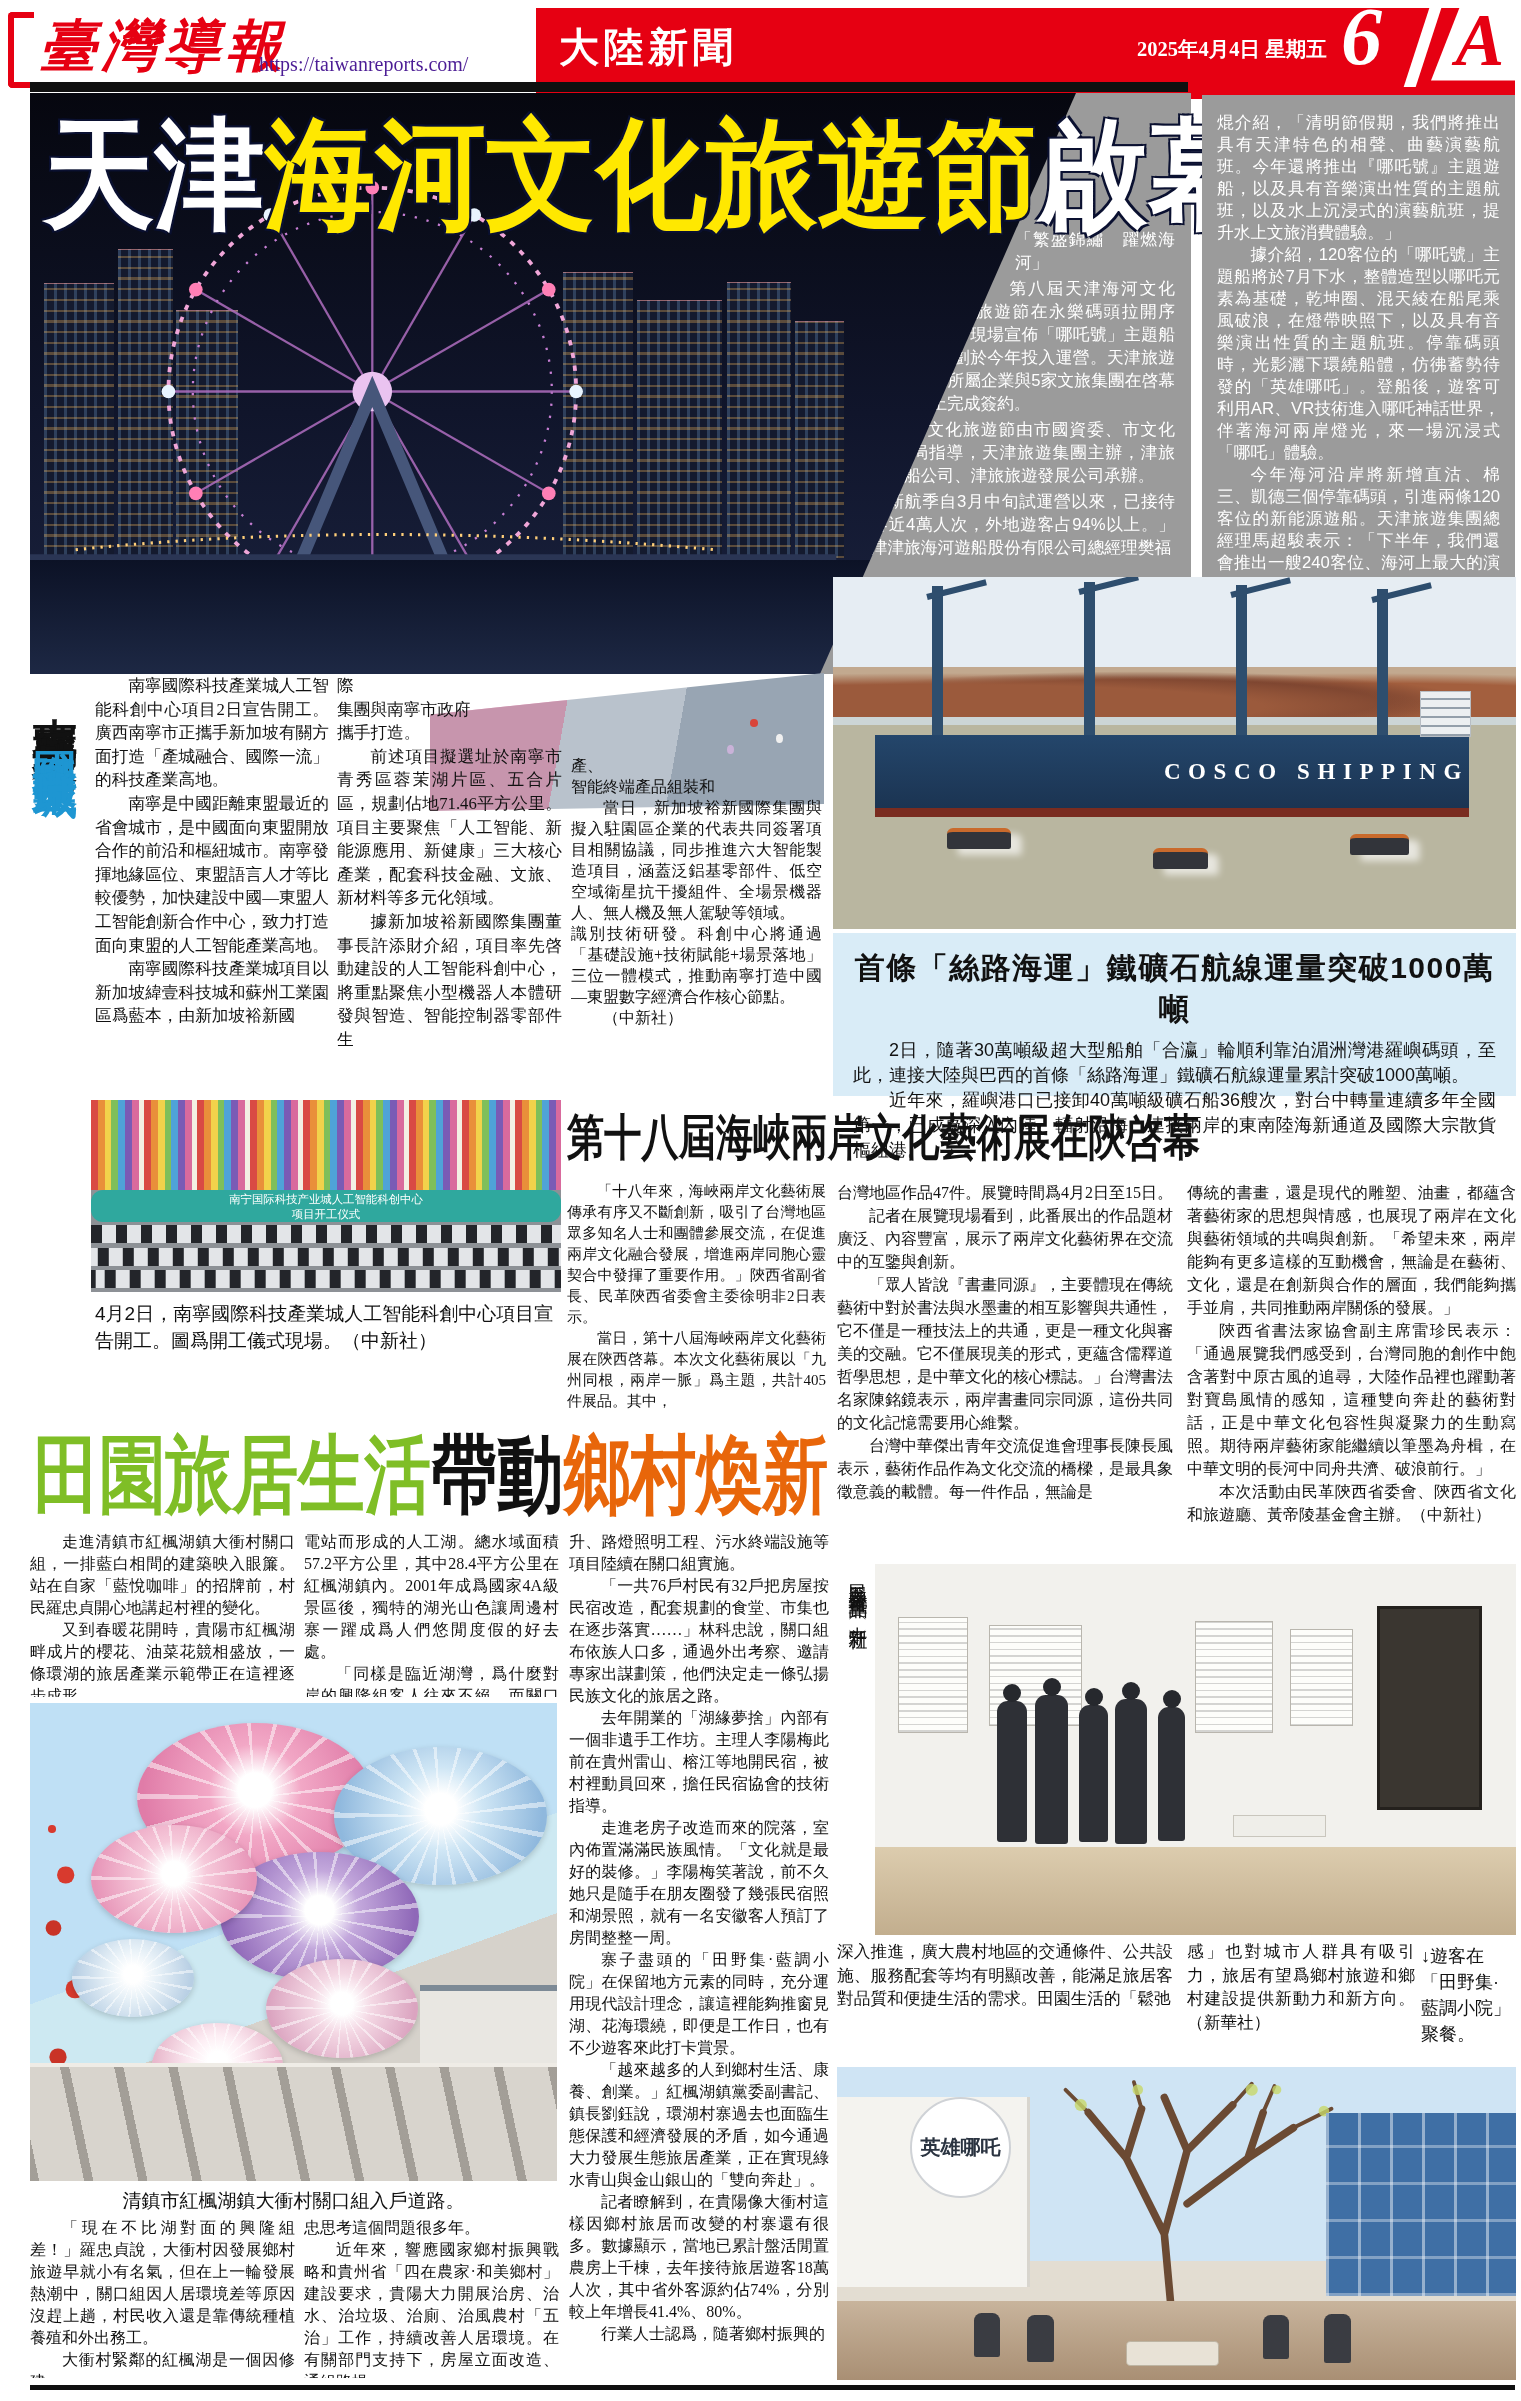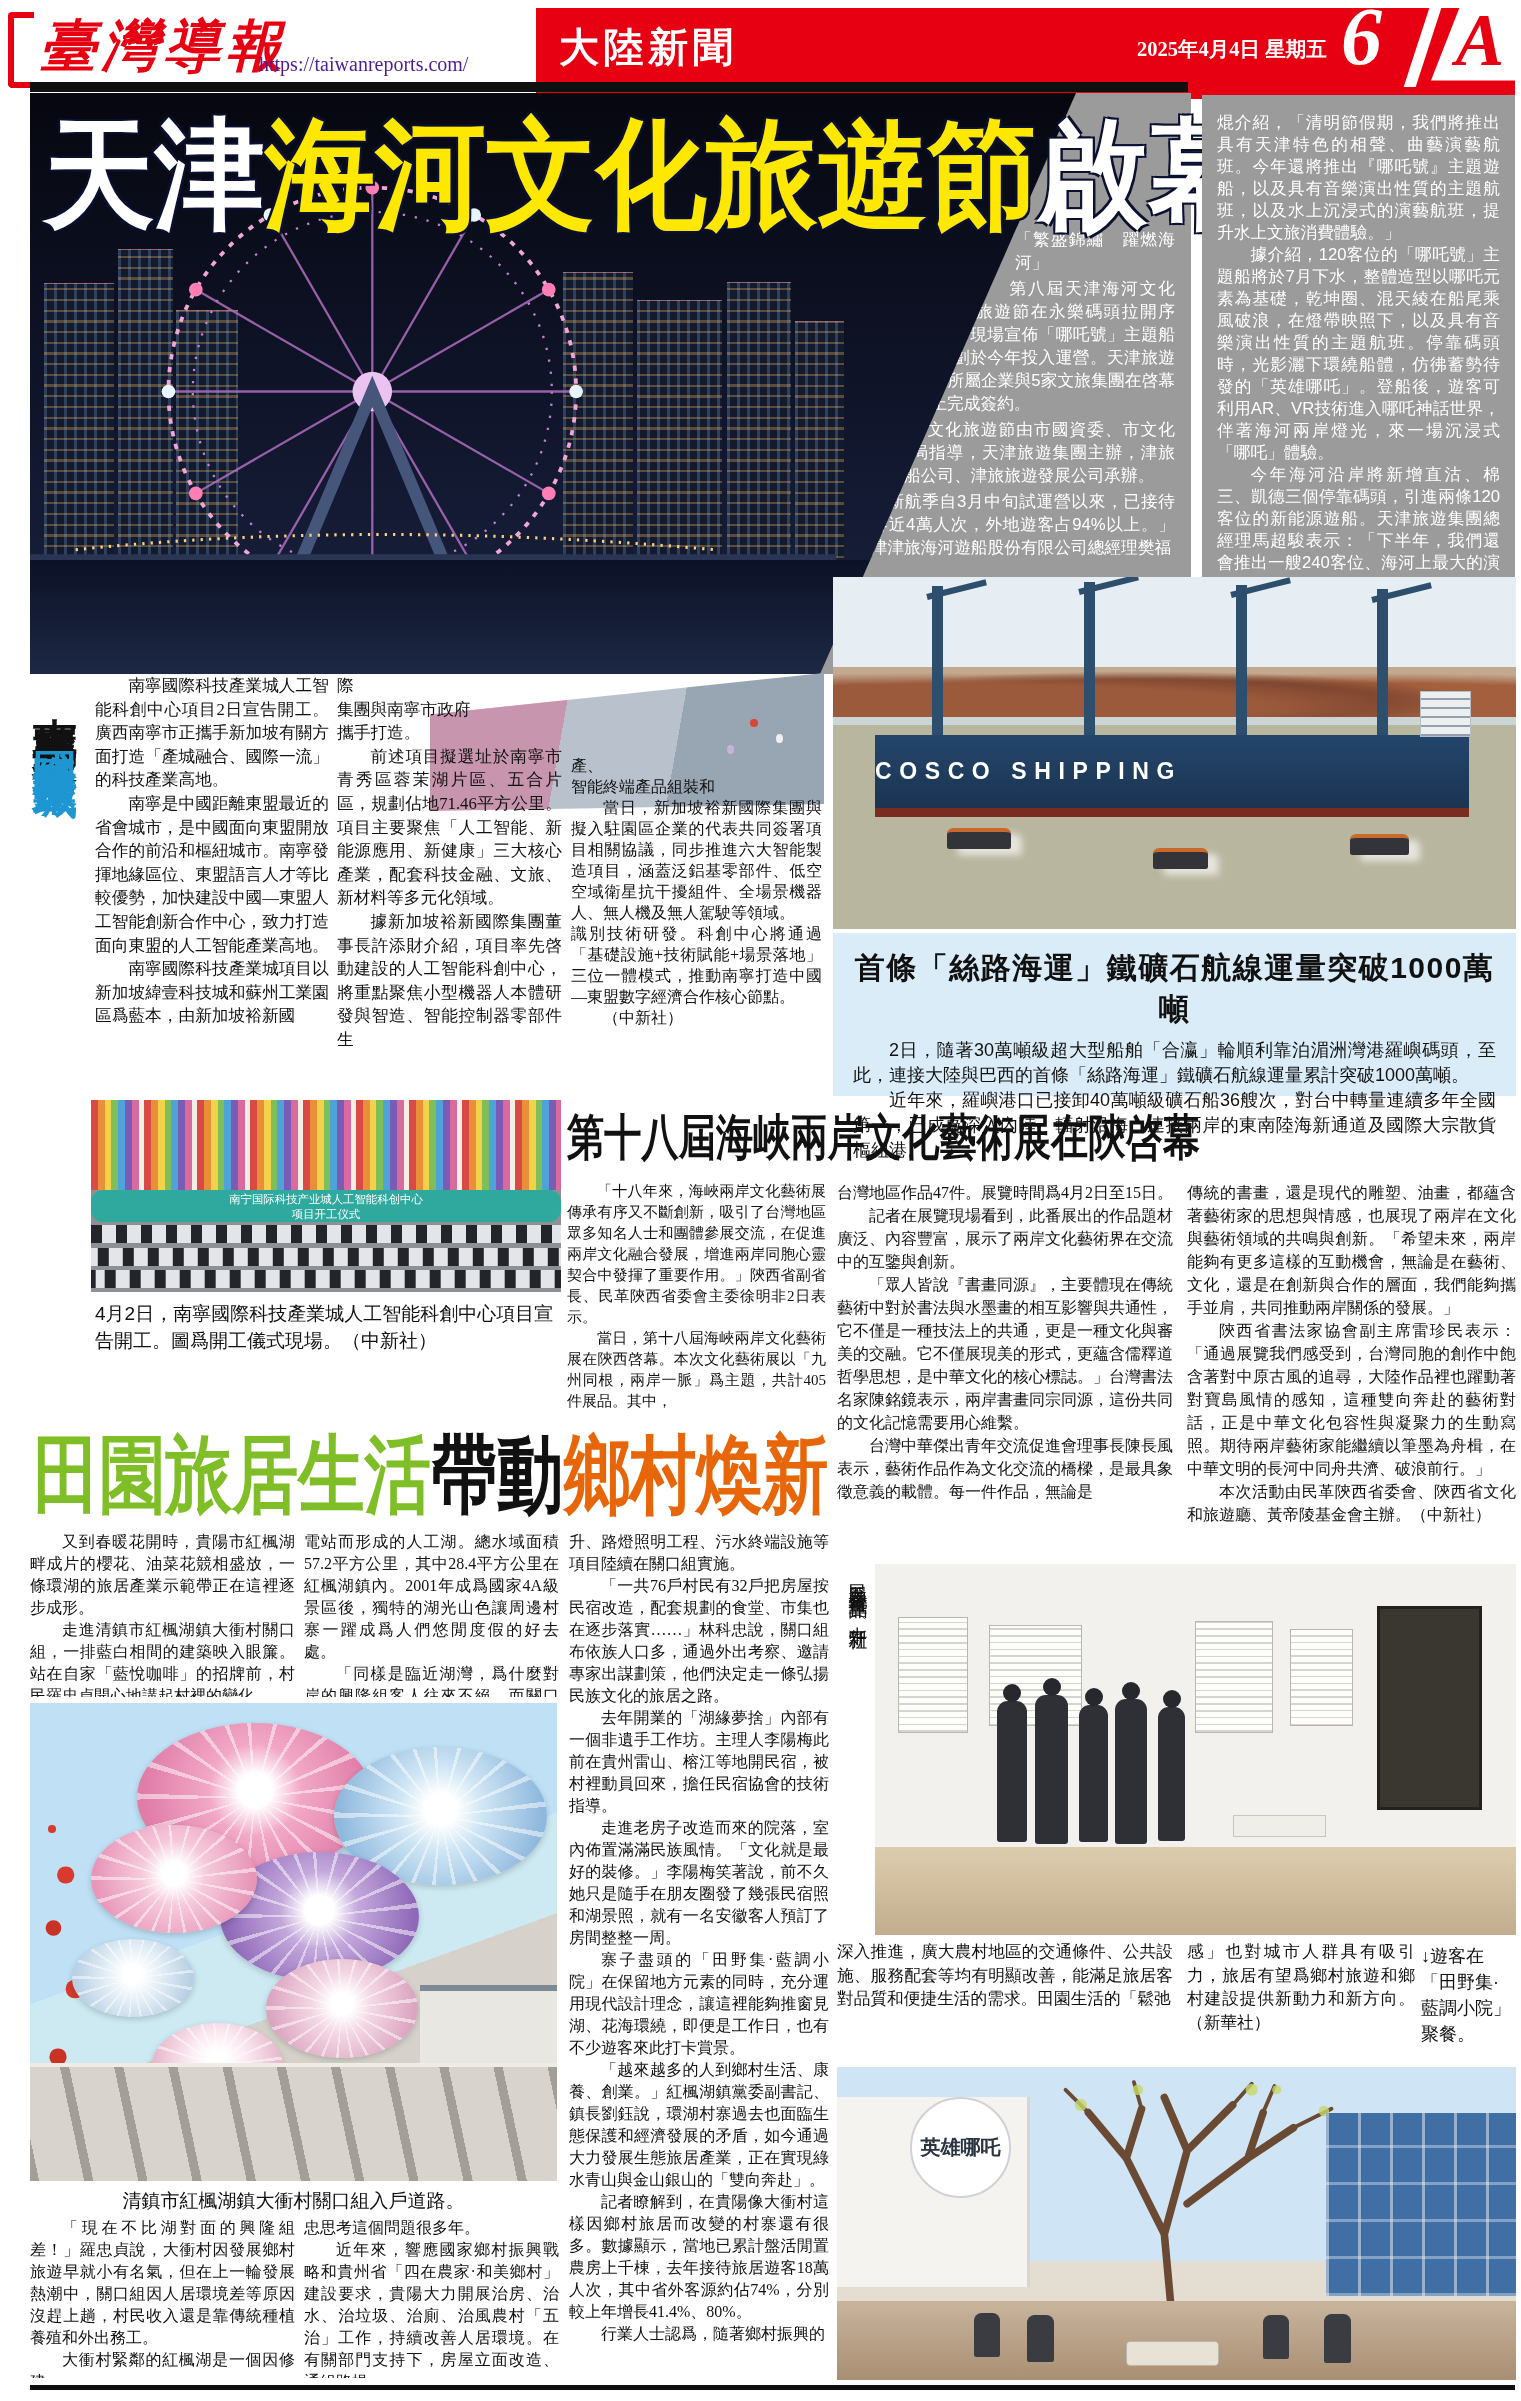--- a/index.html
+++ b/index.html
@@ -53,22 +53,22 @@
         background:linear-gradient(100deg,#c795ad 0 34%,#b9c2cc 34% 62%,#98a5b3 62%),
                    radial-gradient(circle at 20% 30%,rgba(240,170,200,.8) 0 46px,transparent 68px);}
   .shipbox{background:linear-gradient(#e6edf3 0 36%,#ccd5d6 36% 42%,#b9b6a0 42% 100%);overflow:hidden;}
   .ore{position:absolute;left:0;top:90px;width:100%;height:50px;
        background:radial-gradient(ellipse at 15% 80%,#9b5a3c 0 40%,transparent 60%),
                   radial-gradient(ellipse at 45% 70%,#7d4530 0 45%,transparent 62%),
                   radial-gradient(ellipse at 78% 80%,#a35f3e 0 42%,transparent 60%),#c2a98f;}
   .crane{position:absolute;width:10.7px;background:#2e4e6e;}
   .crane::before{content:"";position:absolute;left:-4.6px;top:7.6px;width:61px;height:6px;background:#2e4e6e;transform:rotate(-14deg);transform-origin:left;}
   .hull{position:absolute;background:linear-gradient(#24466b,#1b3452);border-bottom:9px solid #7a2c20;
-        color:#fff;font-family:Liberation Sans, sans-serif;font-weight:bold;letter-spacing:7.6px;
-        display:flex;align-items:center;justify-content:flex-start;}
+        color:#fff;font-family:Liberation Serif, serif;font-weight:bold;letter-spacing:7.6px;
+        display:flex;align-items:center;justify-content:flex-end;}
   .tug{position:absolute;height:16.7px;background:#32343a;border-radius:6px 6px 2.3px 2.3px;border-top:4.6px solid #c96a2c;
        box-shadow:10.7px 6px 7.6px rgba(255,255,255,.65);}
   .ribbons{position:absolute;left:0;top:0;right:0;height:90px;
      background:repeating-linear-gradient(90deg,#d94a44 0 6.8px,#e98f3a 6.8px 13.7px,#f2d24b 13.7px 20.5px,#7fbf5a 20.5px 27px,#4fa3d8 27px 34px,#7a5bb5 34px 41px,#d96a9d 41px 48px,#f3efe4 48px 53px);}
   .cerebanner{position:absolute;left:0;right:0;top:90px;height:30px;background:#2fa89e;color:#fff;
      font-family:"Liberation Sans",sans-serif;text-align:center;font-size:11.4px;line-height:1.3;padding-top:2.3px;border-radius:12px;}
   .aud{position:absolute;left:0;right:0;height:18px;background:repeating-linear-gradient(90deg,#23252a 0 11.4px,#e3e5e8 11.4px 25px);}
   .umbwrap{background:linear-gradient(160deg,#bfe0f5 0 45%,#cde9f2 45% 60%,#d6d2cb 60%),
      radial-gradient(circle at 85% 12%,#4e7d3a 0 91px,transparent 137px),
      radial-gradient(circle at 65% 5%,#6a9c4a 0 68px,transparent 114px),
@@ -299,22 +299,22 @@
     <div class="person" style="left:240px;top:135px;width:32px;height:145px;"></div>
     <div class="person" style="left:283px;top:143px;width:27px;height:134px;"></div>
     <div class="abs" style="left:358px;top:251px;width:91px;height:20px;background:#efeee9;border:1.5px solid #c9c6bd;"></div>
   </div>
 
   <div class="greenhl">
     <span class="gh-g">田園旅居生活</span><span class="gh-k">帶動</span><span class="gh-o">鄉村煥新</span>
   </div>
 
   <div class="col" style="left:30px;top:1531px;width:265px;height:166px;font-size:16px;line-height:22px;">
+    <p class="bp">走進清鎮市紅楓湖鎮大衝村關口組，一排藍白相間的建築映入眼簾。站在自家「藍悅咖啡」的招牌前，村民羅忠貞開心地講起村裡的變化。</p>
     <p class="bp">又到春暖花開時，貴陽市紅楓湖畔成片的櫻花、油菜花競相盛放，一條環湖的旅居產業示範帶正在這裡逐步成形。</p>
-    <p class="bp">走進清鎮市紅楓湖鎮大衝村關口組，一排藍白相間的建築映入眼簾。站在自家「藍悅咖啡」的招牌前，村民羅忠貞開心地講起村裡的變化。</p>
   </div>
   <div class="col" style="left:304px;top:1531px;width:255px;height:166px;font-size:16px;line-height:22px;">
     <p class="bp noind">電站而形成的人工湖。總水域面積57.2平方公里，其中28.4平方公里在紅楓湖鎮內。2001年成爲國家4A級景區後，獨特的湖光山色讓周邊村寨一躍成爲人們悠閒度假的好去處。</p>
     <p class="bp">「同樣是臨近湖灣，爲什麼對岸的興隆組客人往來不絕，而關口組卻無人問津？」大衝村村委會副主任林科</p>
   </div>
 
   <div class="abs umbwrap" style="left:30px;top:1703px;width:527px;height:478px;">
     <div class="lanterns"></div>
     <div class="umb" style="--c1:#f2a8c6;--c2:#e07ca8;left:107px;top:20px;width:236px;height:149px;"></div>
     <div class="umb" style="--c1:#cfe6f5;--c2:#8fb8dd;left:304px;top:44px;width:213px;height:138px;"></div>

